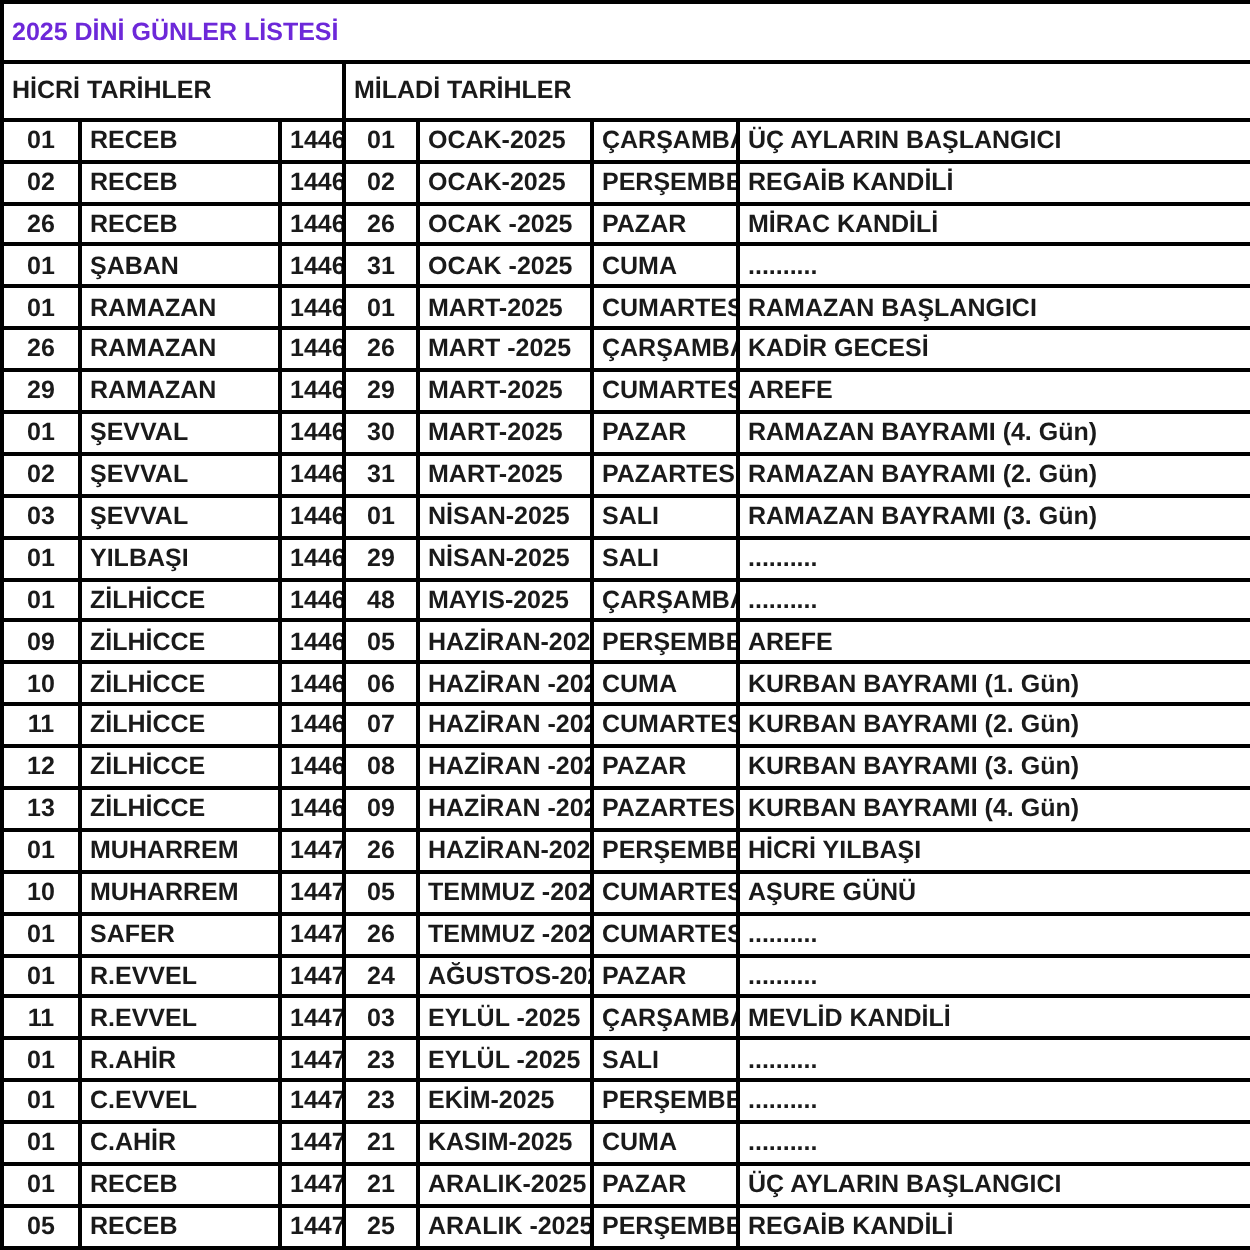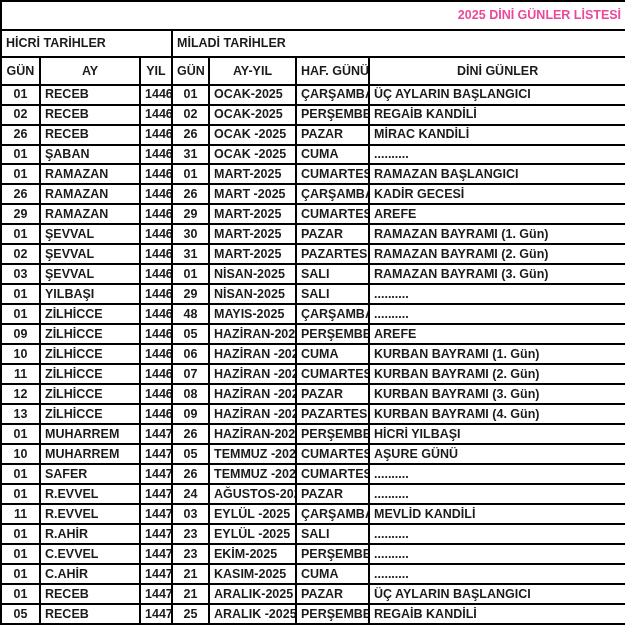--- a/index.html
+++ b/index.html
@@ -20,22 +20,22 @@
   table.calendar td, table.calendar th {
     border: 2px solid #000000;
     padding: 0 4px;
     font-size: 12.5px;
     line-height: 1;
     white-space: nowrap;
     overflow: hidden;
     vertical-align: middle;
   }
   .title-cell {
-    text-align: right;
-    color: #ec4899;
+    text-align: left;
+    color: #6d28d9;
     font-size: 14px;
     height: 21px;
   }
   .section-cell {
     text-align: left;
     font-size: 13.5px;
     height: 20px;
   }
   .colhead-cell {
     text-align: center;
@@ -60,29 +60,20 @@
     <col style="width:257px">
   </colgroup>
   <tbody id="table-body">
     <tr>
       <td class="title-cell" colspan="7">2025 DİNİ GÜNLER LİSTESİ</td>
     </tr>
     <tr>
       <td class="section-cell" colspan="3">HİCRİ TARİHLER</td>
       <td class="section-cell" colspan="4">MİLADİ TARİHLER</td>
     </tr>
-    <tr>
-      <th class="colhead-cell">GÜN</th>
-      <th class="colhead-cell">AY</th>
-      <th class="colhead-cell">YIL</th>
-      <th class="colhead-cell">GÜN</th>
-      <th class="colhead-cell">AY-YIL</th>
-      <th class="colhead-cell">HAF. GÜNÜ</th>
-      <th class="colhead-cell">DİNİ GÜNLER</th>
-    </tr>
   <tr class="data-row">
         <td class="al-center">01</td>
         <td class="al-left">RECEB</td>
         <td class="al-center">1446</td>
         <td class="al-center">01</td>
         <td class="al-left">OCAK-2025</td>
         <td class="al-left">ÇARŞAMBA</td>
         <td class="al-left">ÜÇ AYLARIN BAŞLANGICI</td>
       </tr>
       <tr class="data-row">
@@ -139,21 +130,21 @@
         <td class="al-left">CUMARTESİ</td>
         <td class="al-left">AREFE</td>
       </tr>
       <tr class="data-row">
         <td class="al-center">01</td>
         <td class="al-left">ŞEVVAL</td>
         <td class="al-center">1446</td>
         <td class="al-center">30</td>
         <td class="al-left">MART-2025</td>
         <td class="al-left">PAZAR</td>
-        <td class="al-left">RAMAZAN BAYRAMI (1. Gün)</td>
+        <td class="al-left">RAMAZAN BAYRAMI (4. Gün)</td>
       </tr>
       <tr class="data-row">
         <td class="al-center">02</td>
         <td class="al-left">ŞEVVAL</td>
         <td class="al-center">1446</td>
         <td class="al-center">31</td>
         <td class="al-left">MART-2025</td>
         <td class="al-left">PAZARTESİ</td>
         <td class="al-left">RAMAZAN BAYRAMI (2. Gün)</td>
       </tr>

